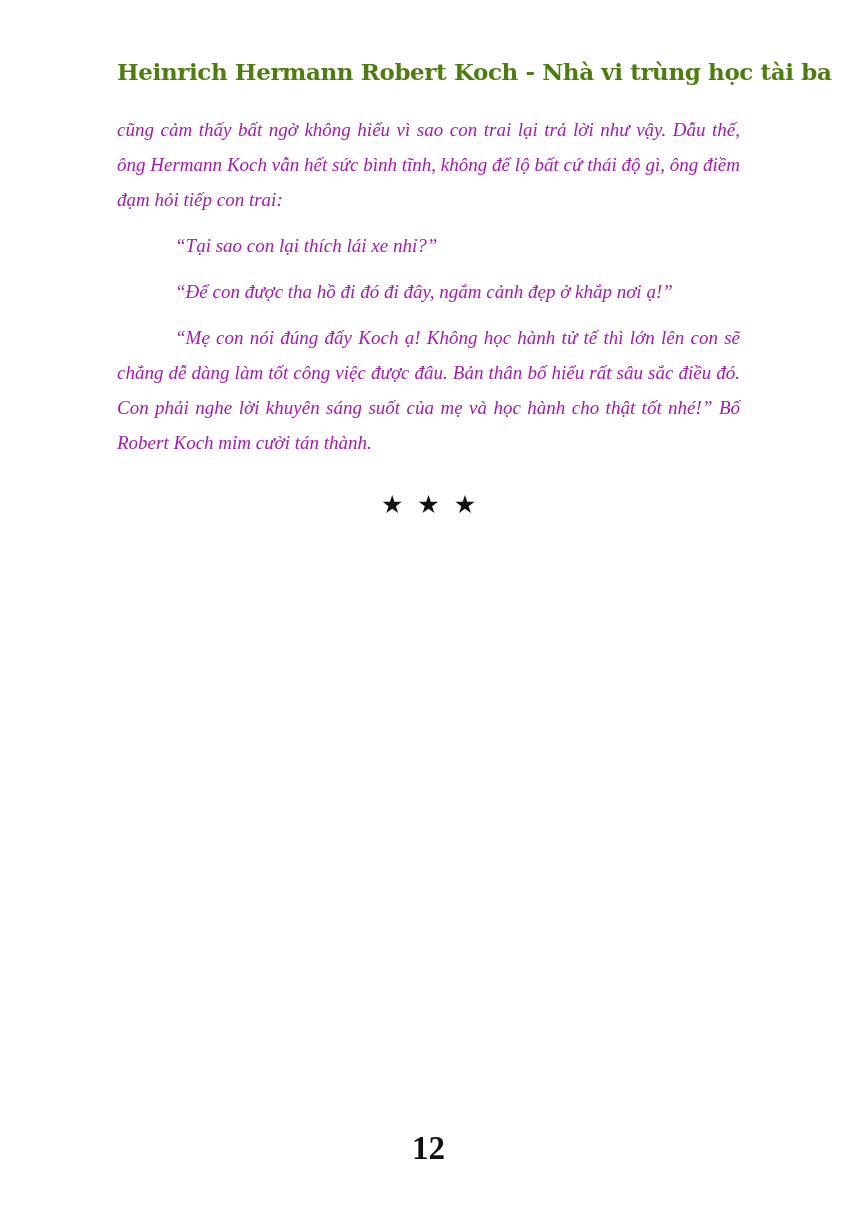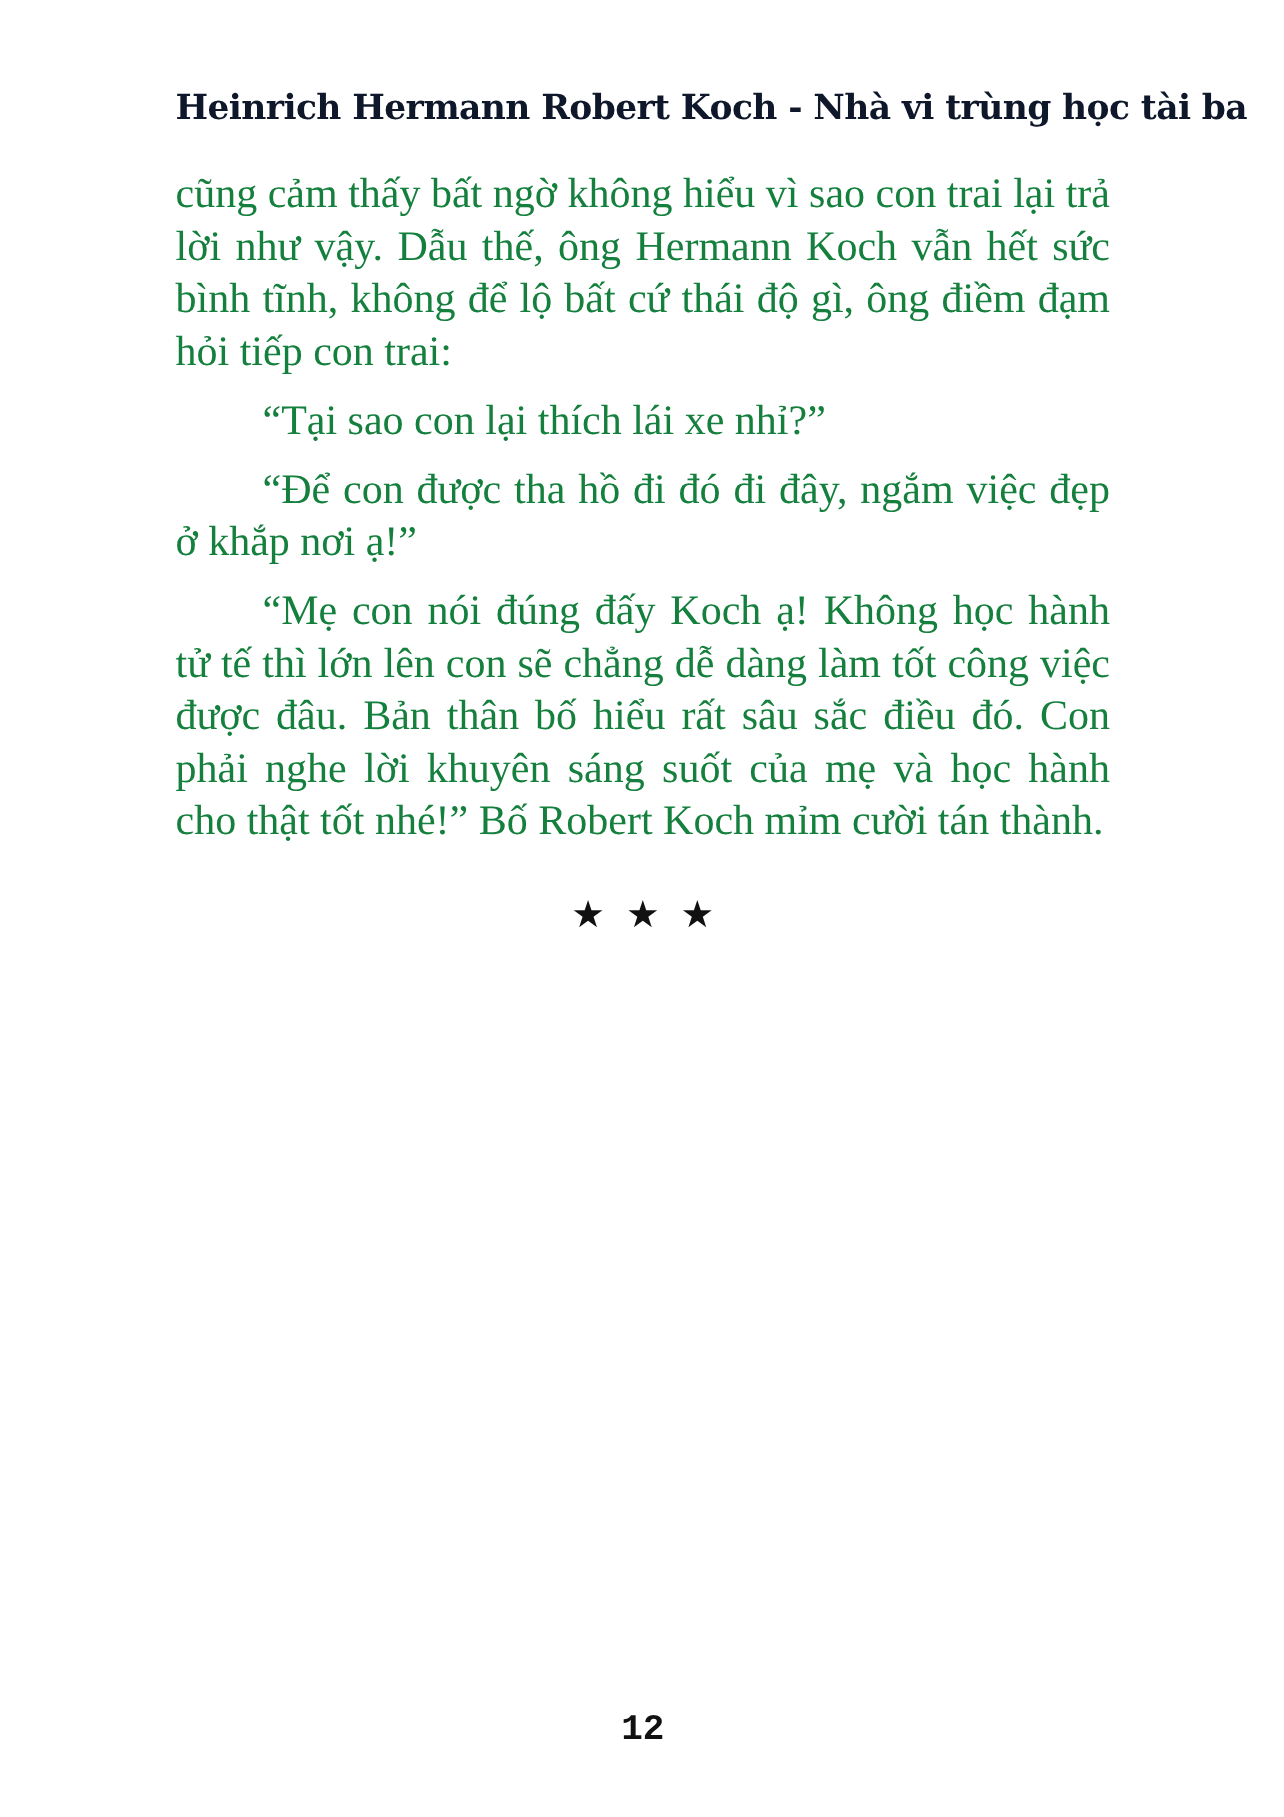--- a/index.html
+++ b/index.html
@@ -18,70 +18,71 @@
     flex-direction: column;
   }
 
   .running-header {
     font-family: "DejaVu Serif", serif;
     font-weight: bold;
     font-size: 23px;
     letter-spacing: -0.4px;
     text-align: center;
     white-space: nowrap;
-    color: #0f172a;
+    color: #4d7c0f;
     margin: 0 0 24px 0;
     line-height: 32px;
   }
 
   .body-text p {
-    font-size: 28px;
+    font-size: 19px;
     line-height: 35px;
     text-align: justify;
     text-justify: inter-word;
     margin: 0 0 11px 0;
     text-indent: 58px;
-    color: #15803d;
+    color: #a21caf;
+    font-style: italic;
   }
 
   .body-text p.continuation { text-indent: 0; }
 
   .stars {
     text-align: center;
     font-size: 25px;
     letter-spacing: 14px;
     padding-left: 14px; 
     margin-top: 30px;
     color: #111111;
   }
 
   .page-footer {
     margin-top: auto;
     text-align: center;
   }
 
   .page-number {
     display: inline-block;
-    font-family: Liberation Mono, monospace;
+    font-family: Liberation Serif, serif;
     font-weight: bold;
-    font-size: 24px;
+    font-size: 33px;
     color: #111111;
   }
 </style>
 </head>
 <body>
 
 <div class="page">
 
   <h1 class="running-header">Heinrich Hermann Robert Koch - Nhà vi trùng học tài ba</h1>
 
   <main class="body-text">
     <p class="continuation">cũng cảm thấy bất ngờ không hiểu vì sao con trai lại trả lời như vậy. Dẫu thế, ông Hermann Koch vẫn hết sức bình tĩnh, không để lộ bất cứ thái độ gì, ông điềm đạm hỏi tiếp con trai:</p>
     <p>“Tại sao con lại thích lái xe nhỉ?”</p>
-    <p>“Để con được tha hồ đi đó đi đây, ngắm việc đẹp ở khắp nơi ạ!”</p>
+    <p>“Để con được tha hồ đi đó đi đây, ngắm cảnh đẹp ở khắp nơi ạ!”</p>
     <p>“Mẹ con nói đúng đấy Koch ạ! Không học hành tử tế thì lớn lên con sẽ chẳng dễ dàng làm tốt công việc được đâu. Bản thân bố hiểu rất sâu sắc điều đó. Con phải nghe lời khuyên sáng suốt của mẹ và học hành cho thật tốt nhé!” Bố Robert Koch mỉm cười tán thành.</p>
 
     <div class="stars">★★★</div>
   </main>
 
   <footer class="page-footer">
     <span class="page-number">12</span>
   </footer>
 
 </div>

